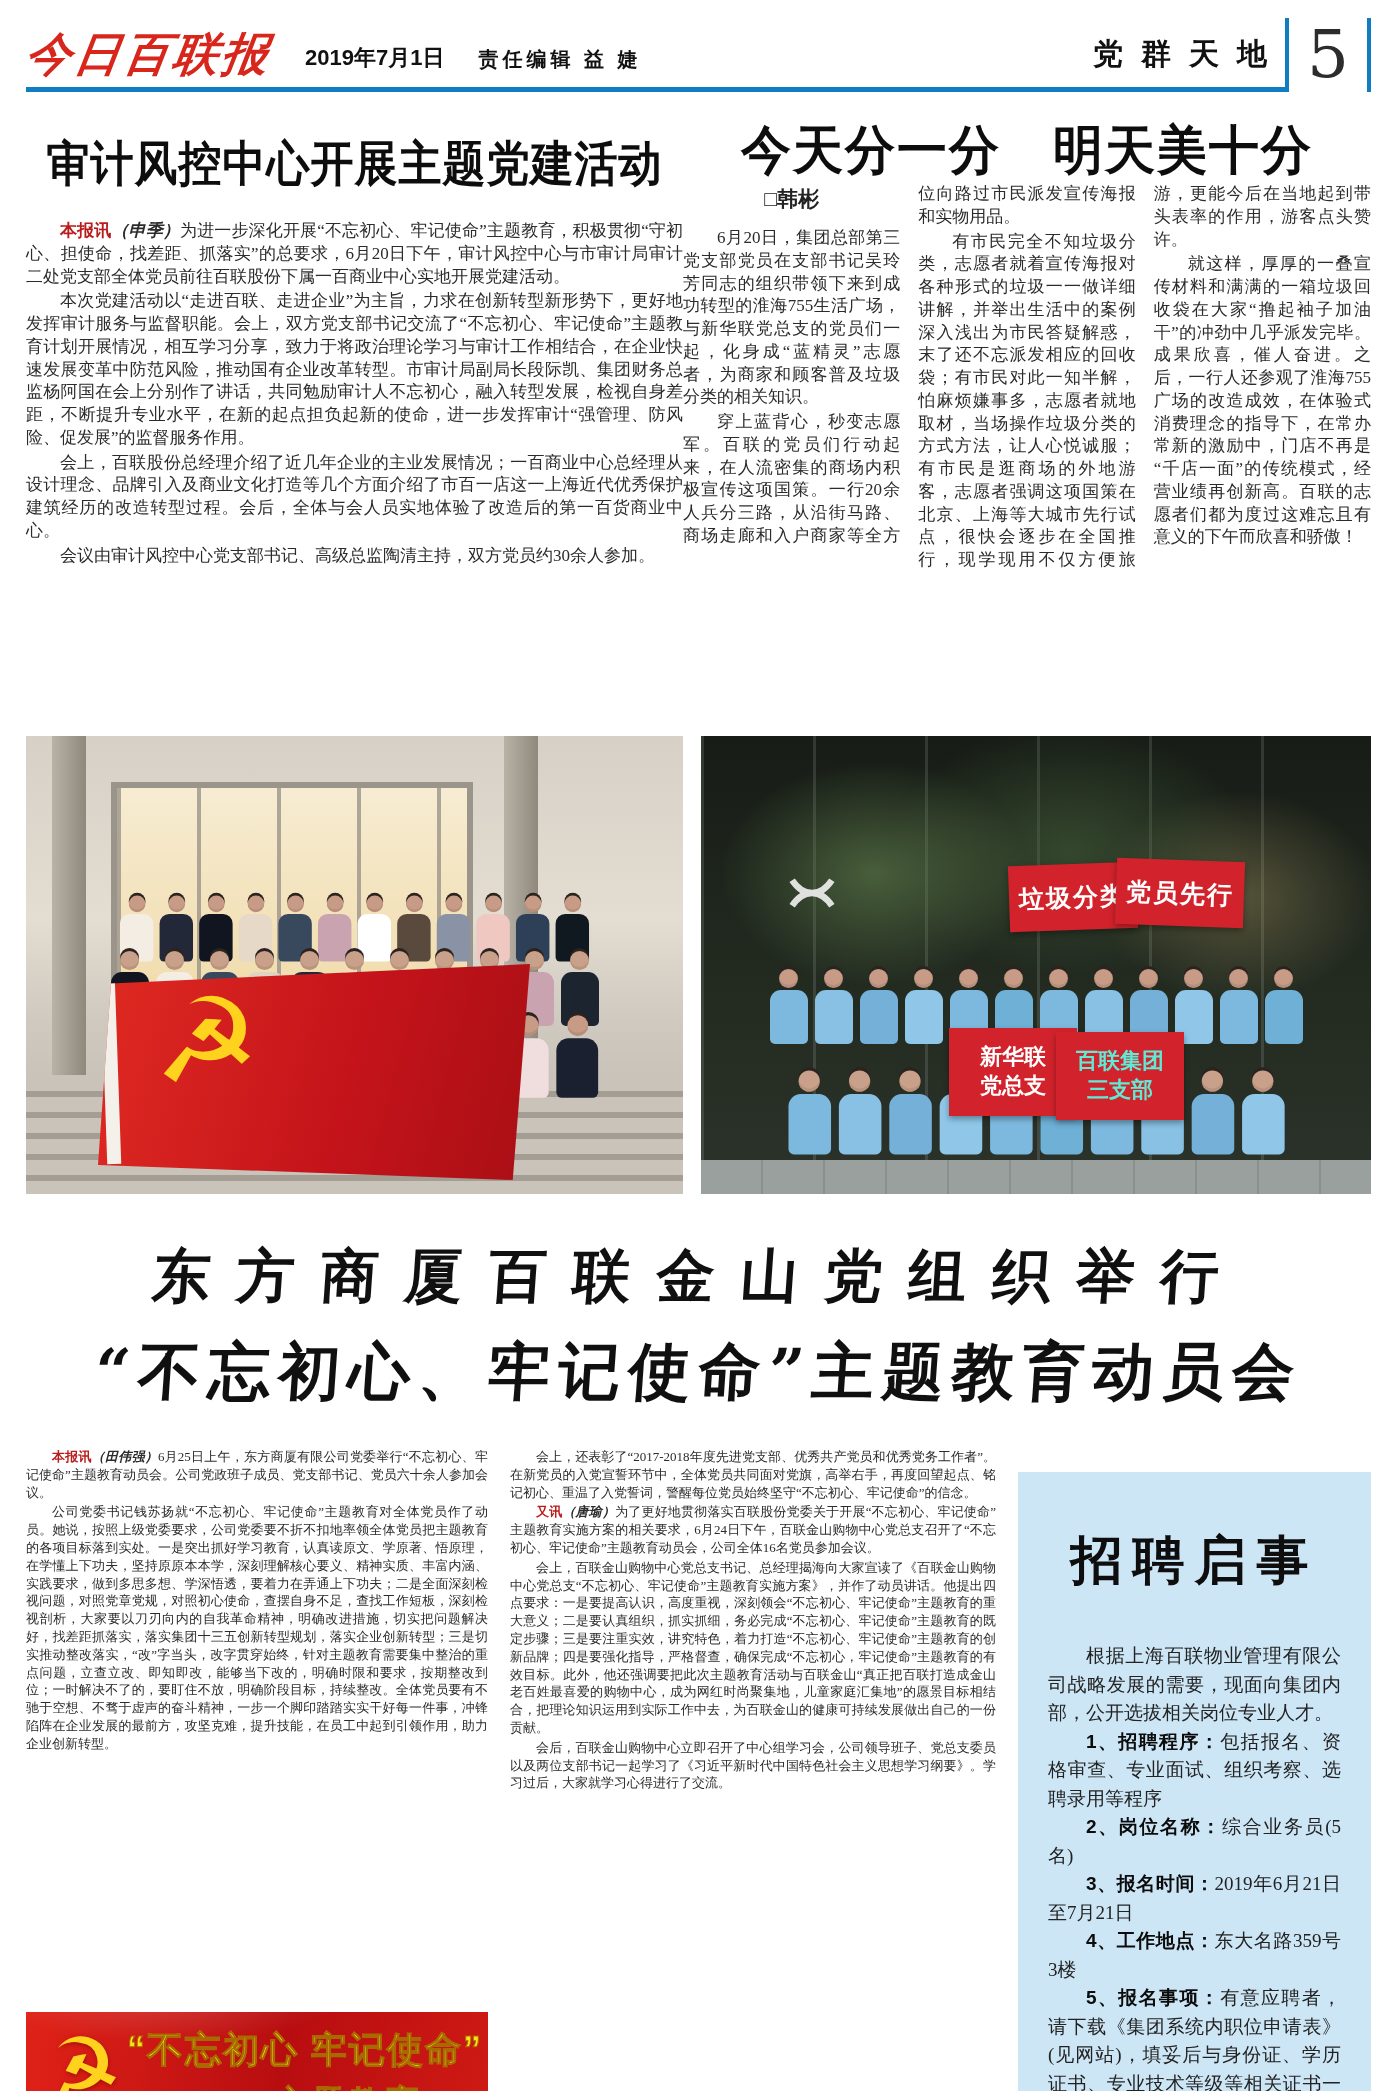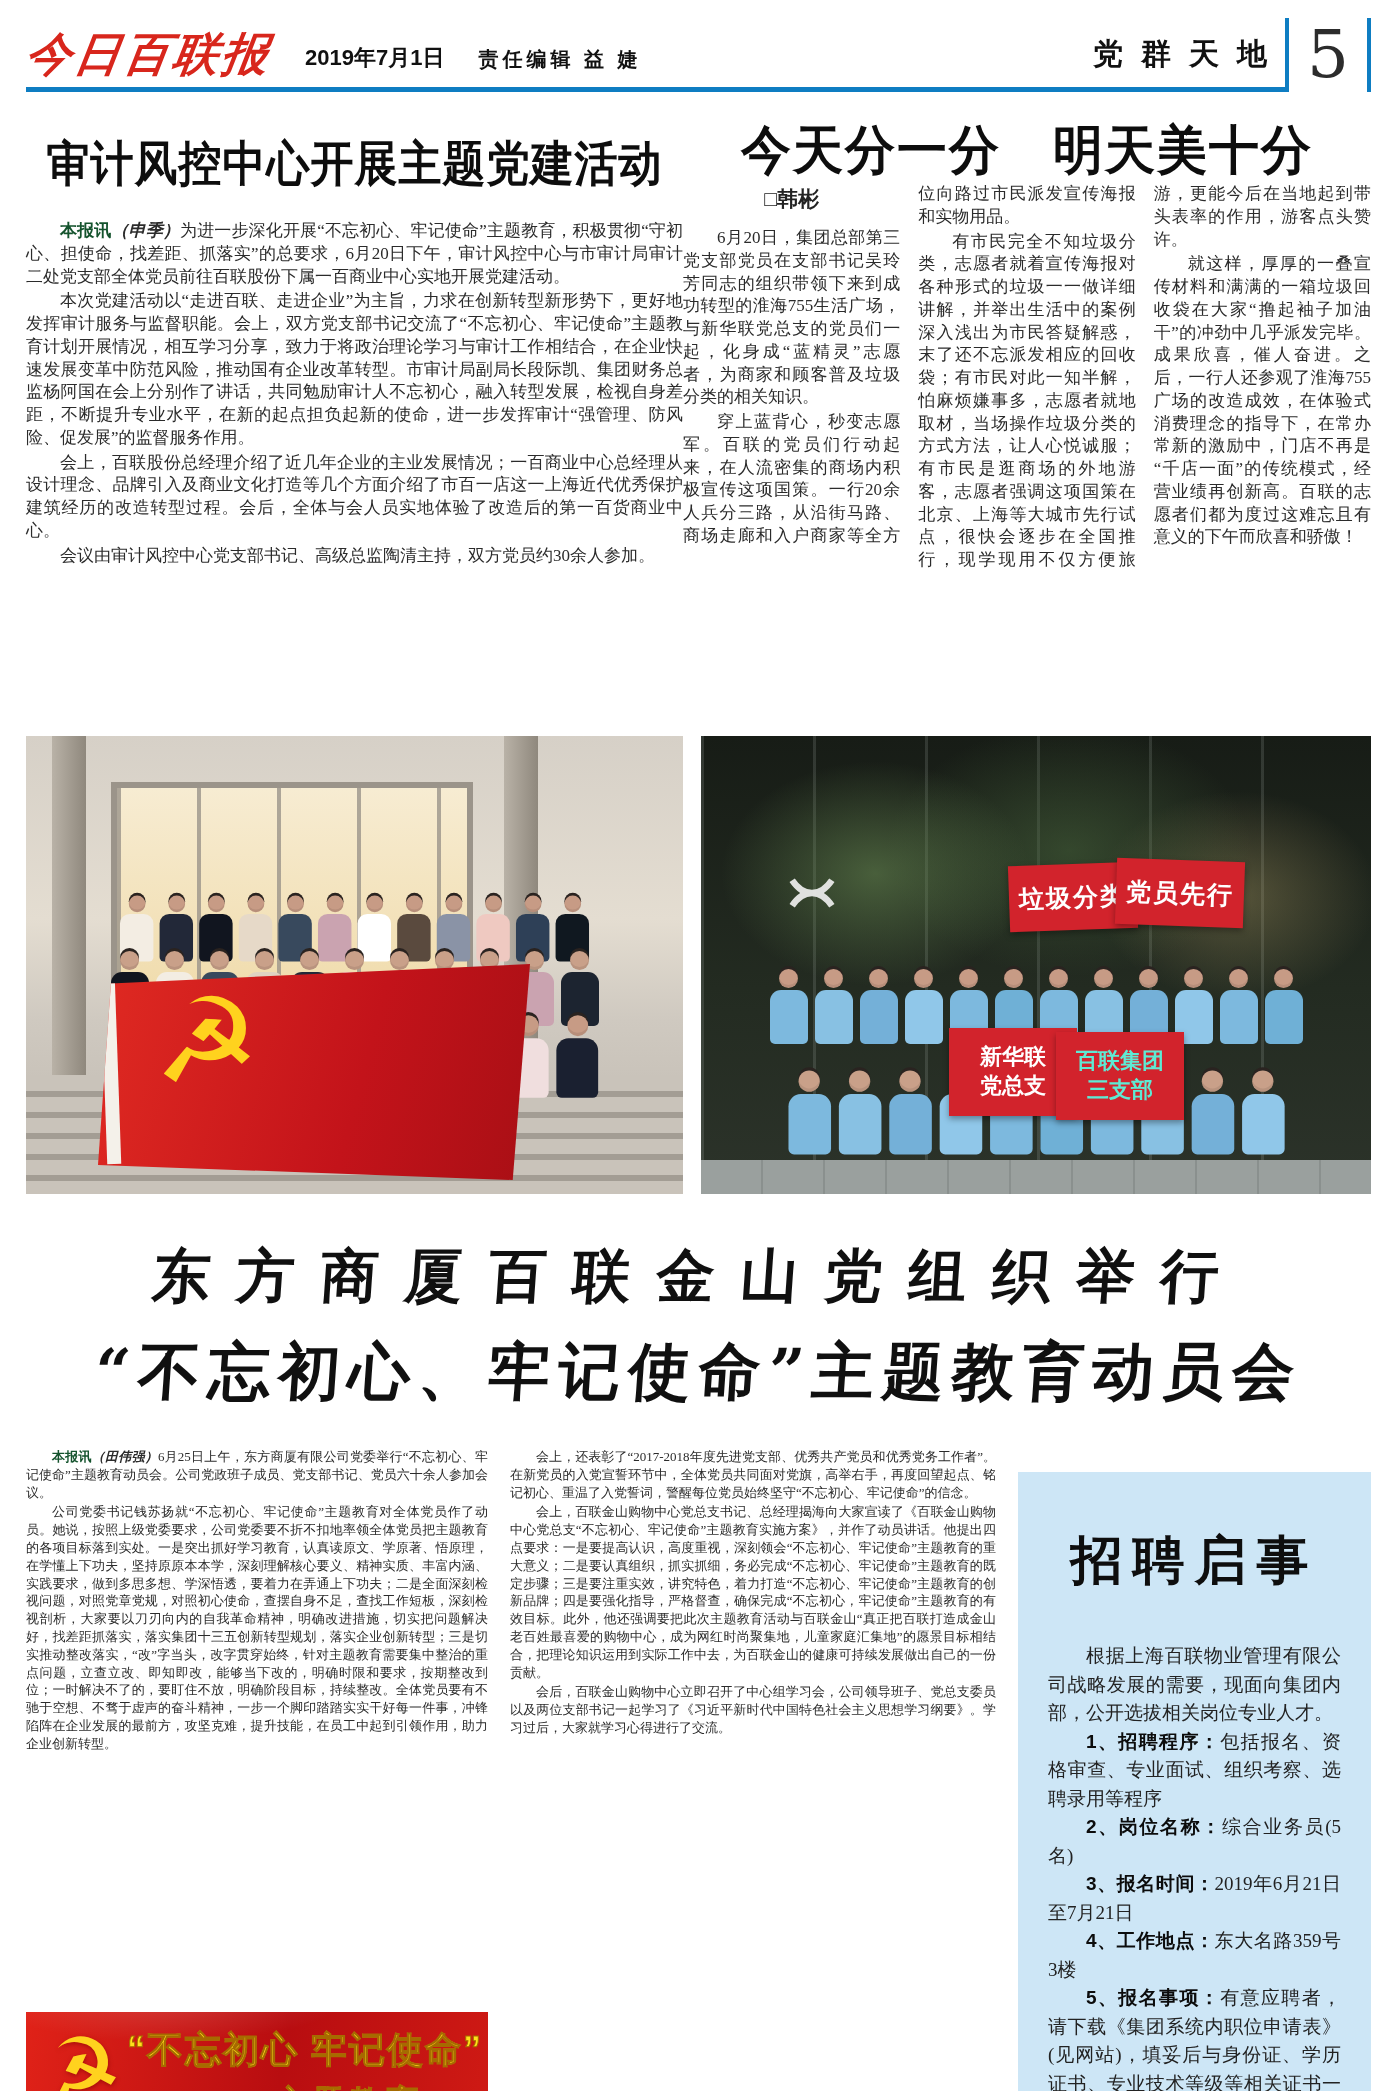--- a/index.html
+++ b/index.html
@@ -32,21 +32,21 @@
   .art-left{width:657px;}
   .art-right{width:670px;flex:1;}
   .headline-left{font-family:"Liberation Sans","DejaVu Sans",sans-serif;font-weight:900;font-size:43px;color:#0d0d0d;
         text-align:center;letter-spacing:1px;transform:scaleY(1.12);transform-origin:top;margin:18px 0 30px;}
   .headline-right{font-family:"Liberation Sans","DejaVu Sans",sans-serif;font-weight:900;font-size:50px;color:#0d0d0d;
         text-align:center;letter-spacing:2px;transform:scaleY(1.05);transform-origin:top;margin-top:2px;}
   .subhead-right{font-family:"Liberation Sans",sans-serif;font-weight:700;font-size:27px;color:#111;text-align:center;margin:14px 0 16px;}
   .byline-author{text-align:center;font-size:21px;font-weight:700;margin:2px 0 14px;color:#222;}
   .art-body p{font-size:17px;line-height:1.34;text-align:justify;text-indent:2em;color:var(--body);}
   .art-body p + p{margin-top:2px;}
-  .lead{font-family:"Liberation Sans",sans-serif;font-weight:700;color:#14532d;}
+  .lead{font-family:"Liberation Sans",sans-serif;font-weight:700;color:#b91c1c;}
   .kai{font-style:italic;font-weight:600;}
   .cols3{column-count:3;column-gap:18px;height:460px;}
   .cols3 p{font-size:17px;line-height:1.34;}
 
   
   .row-photos{display:flex;gap:18px;margin-top:10px;height:458px;}
   .photo{position:relative;overflow:hidden;background:#cfc9c0;}
   .photo-left{width:657px;background:linear-gradient(#d6d0c7 0%,#e4ddd1 40%,#cfc9c0 62%,#bdb7ae 100%);}
   .photo-right{flex:1;background:
       radial-gradient(220px 160px at 26% 30%,rgba(108,143,85,.55),transparent 70%),
@@ -427,20 +427,21 @@
         <div class="btxt">
           <div class="b1">“不忘初心 牢记使命”</div>
           <div class="b2">主题教育</div>
         </div>
       </div>
     </div>
 
     <div class="bcol2">
       <div class="art-body">
         <p>会上，还表彰了“2017-2018年度先进党支部、优秀共产党员和优秀党务工作者”。在新党员的入党宣誓环节中，全体党员共同面对党旗，高举右手，再度回望起点、铭记初心、重温了入党誓词，警醒每位党员始终坚守“不忘初心、牢记使命”的信念。</p>
+        <p><b class="lead">又讯</b><span class="kai">（唐瑜）</span><span>为了更好地贯彻落实百联股份党委关于开展“不忘初心、牢记使命”主题教育实施方案的相关要求，6月24日下午，百联金山购物中心党总支召开了“不忘初心、牢记使命”主题教育动员会，公司全体16名党员参加会议。</span></p>
         <p>会上，百联金山购物中心党总支书记、总经理揭海向大家宣读了《百联金山购物中心党总支“不忘初心、牢记使命”主题教育实施方案》，并作了动员讲话。他提出四点要求：一是要提高认识，高度重视，深刻领会“不忘初心、牢记使命”主题教育的重大意义；二是要认真组织，抓实抓细，务必完成“不忘初心、牢记使命”主题教育的既定步骤；三是要注重实效，讲究特色，着力打造“不忘初心、牢记使命”主题教育的创新品牌；四是要强化指导，严格督查，确保完成“不忘初心，牢记使命”主题教育的有效目标。此外，他还强调要把此次主题教育活动与百联金山“真正把百联打造成金山老百姓最喜爱的购物中心，成为网红时尚聚集地，儿童家庭汇集地”的愿景目标相结合，把理论知识运用到实际工作中去，为百联金山的健康可持续发展做出自己的一份贡献。</p>
         <p>会后，百联金山购物中心立即召开了中心组学习会，公司领导班子、党总支委员以及两位支部书记一起学习了《习近平新时代中国特色社会主义思想学习纲要》。学习过后，大家就学习心得进行了交流。</p>
       </div>
     </div>
 
     <div class="bcol3">
       <div class="recruit">
         <h2>招聘启事</h2>
         <p>根据上海百联物业管理有限公司战略发展的需要，现面向集团内部，公开选拔相关岗位专业人才。</p>
         <p><span class="item-label">1、招聘程序：</span><span>包括报名、资格审查、专业面试、组织考察、选聘录用等程序</span></p>

